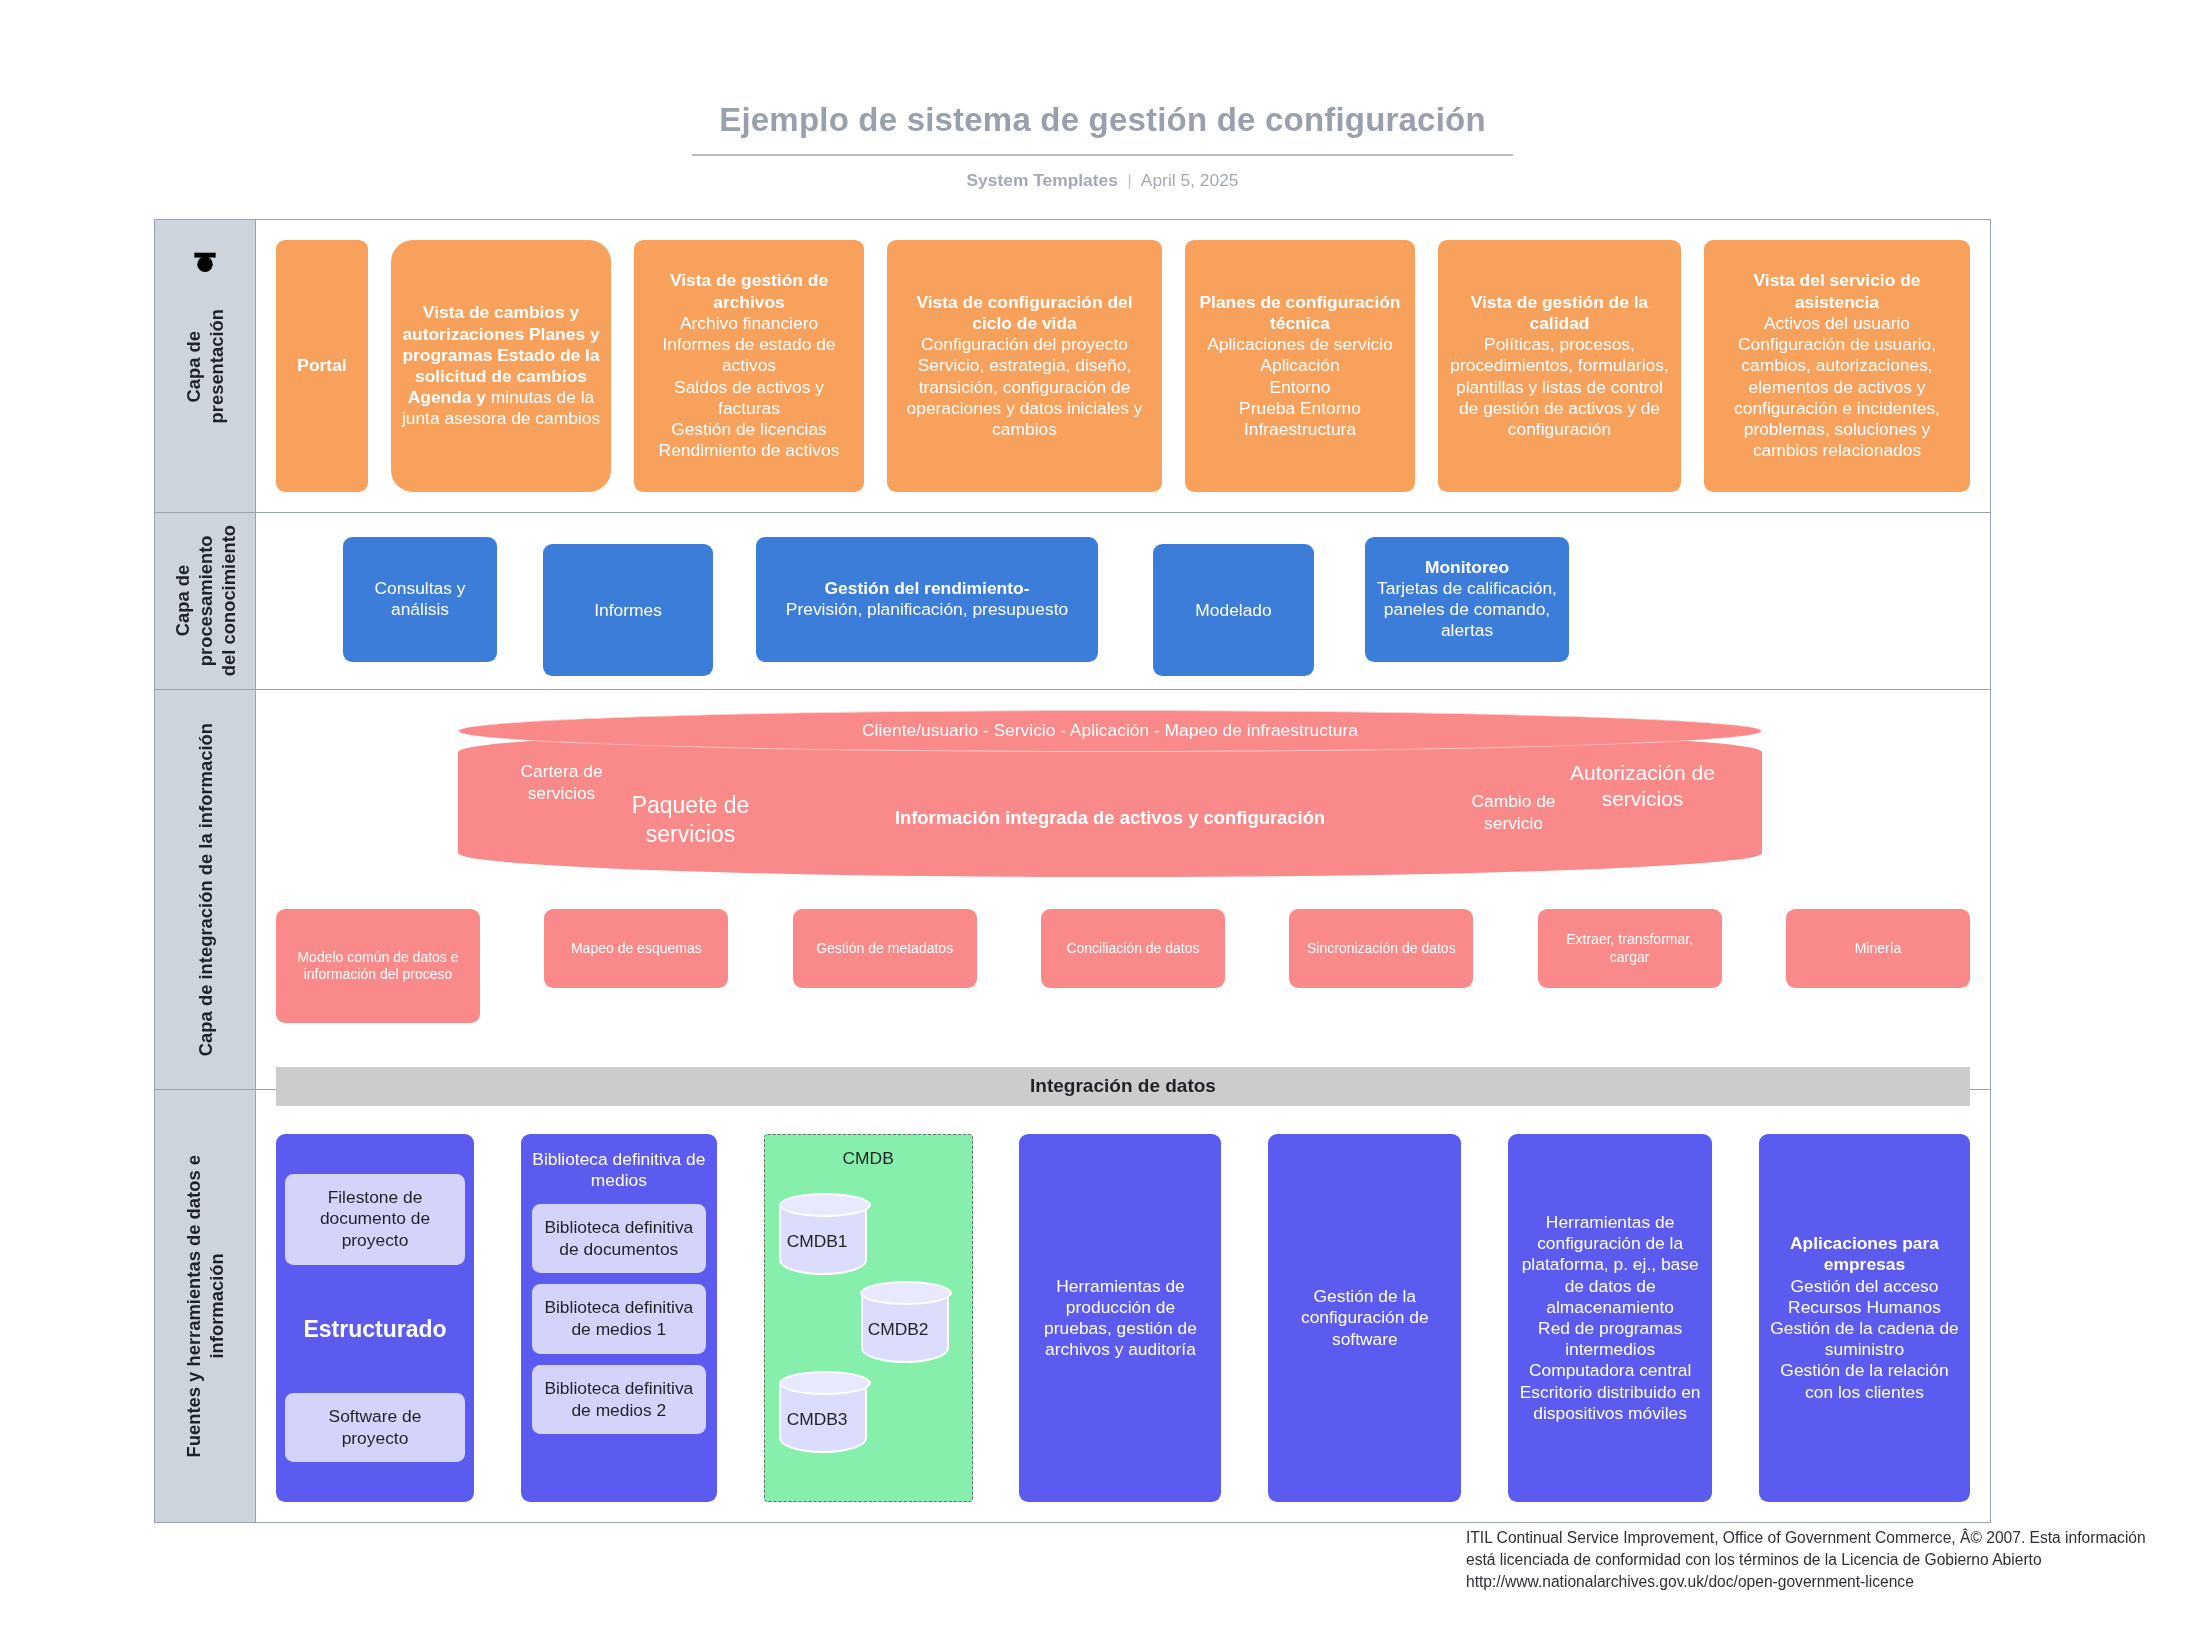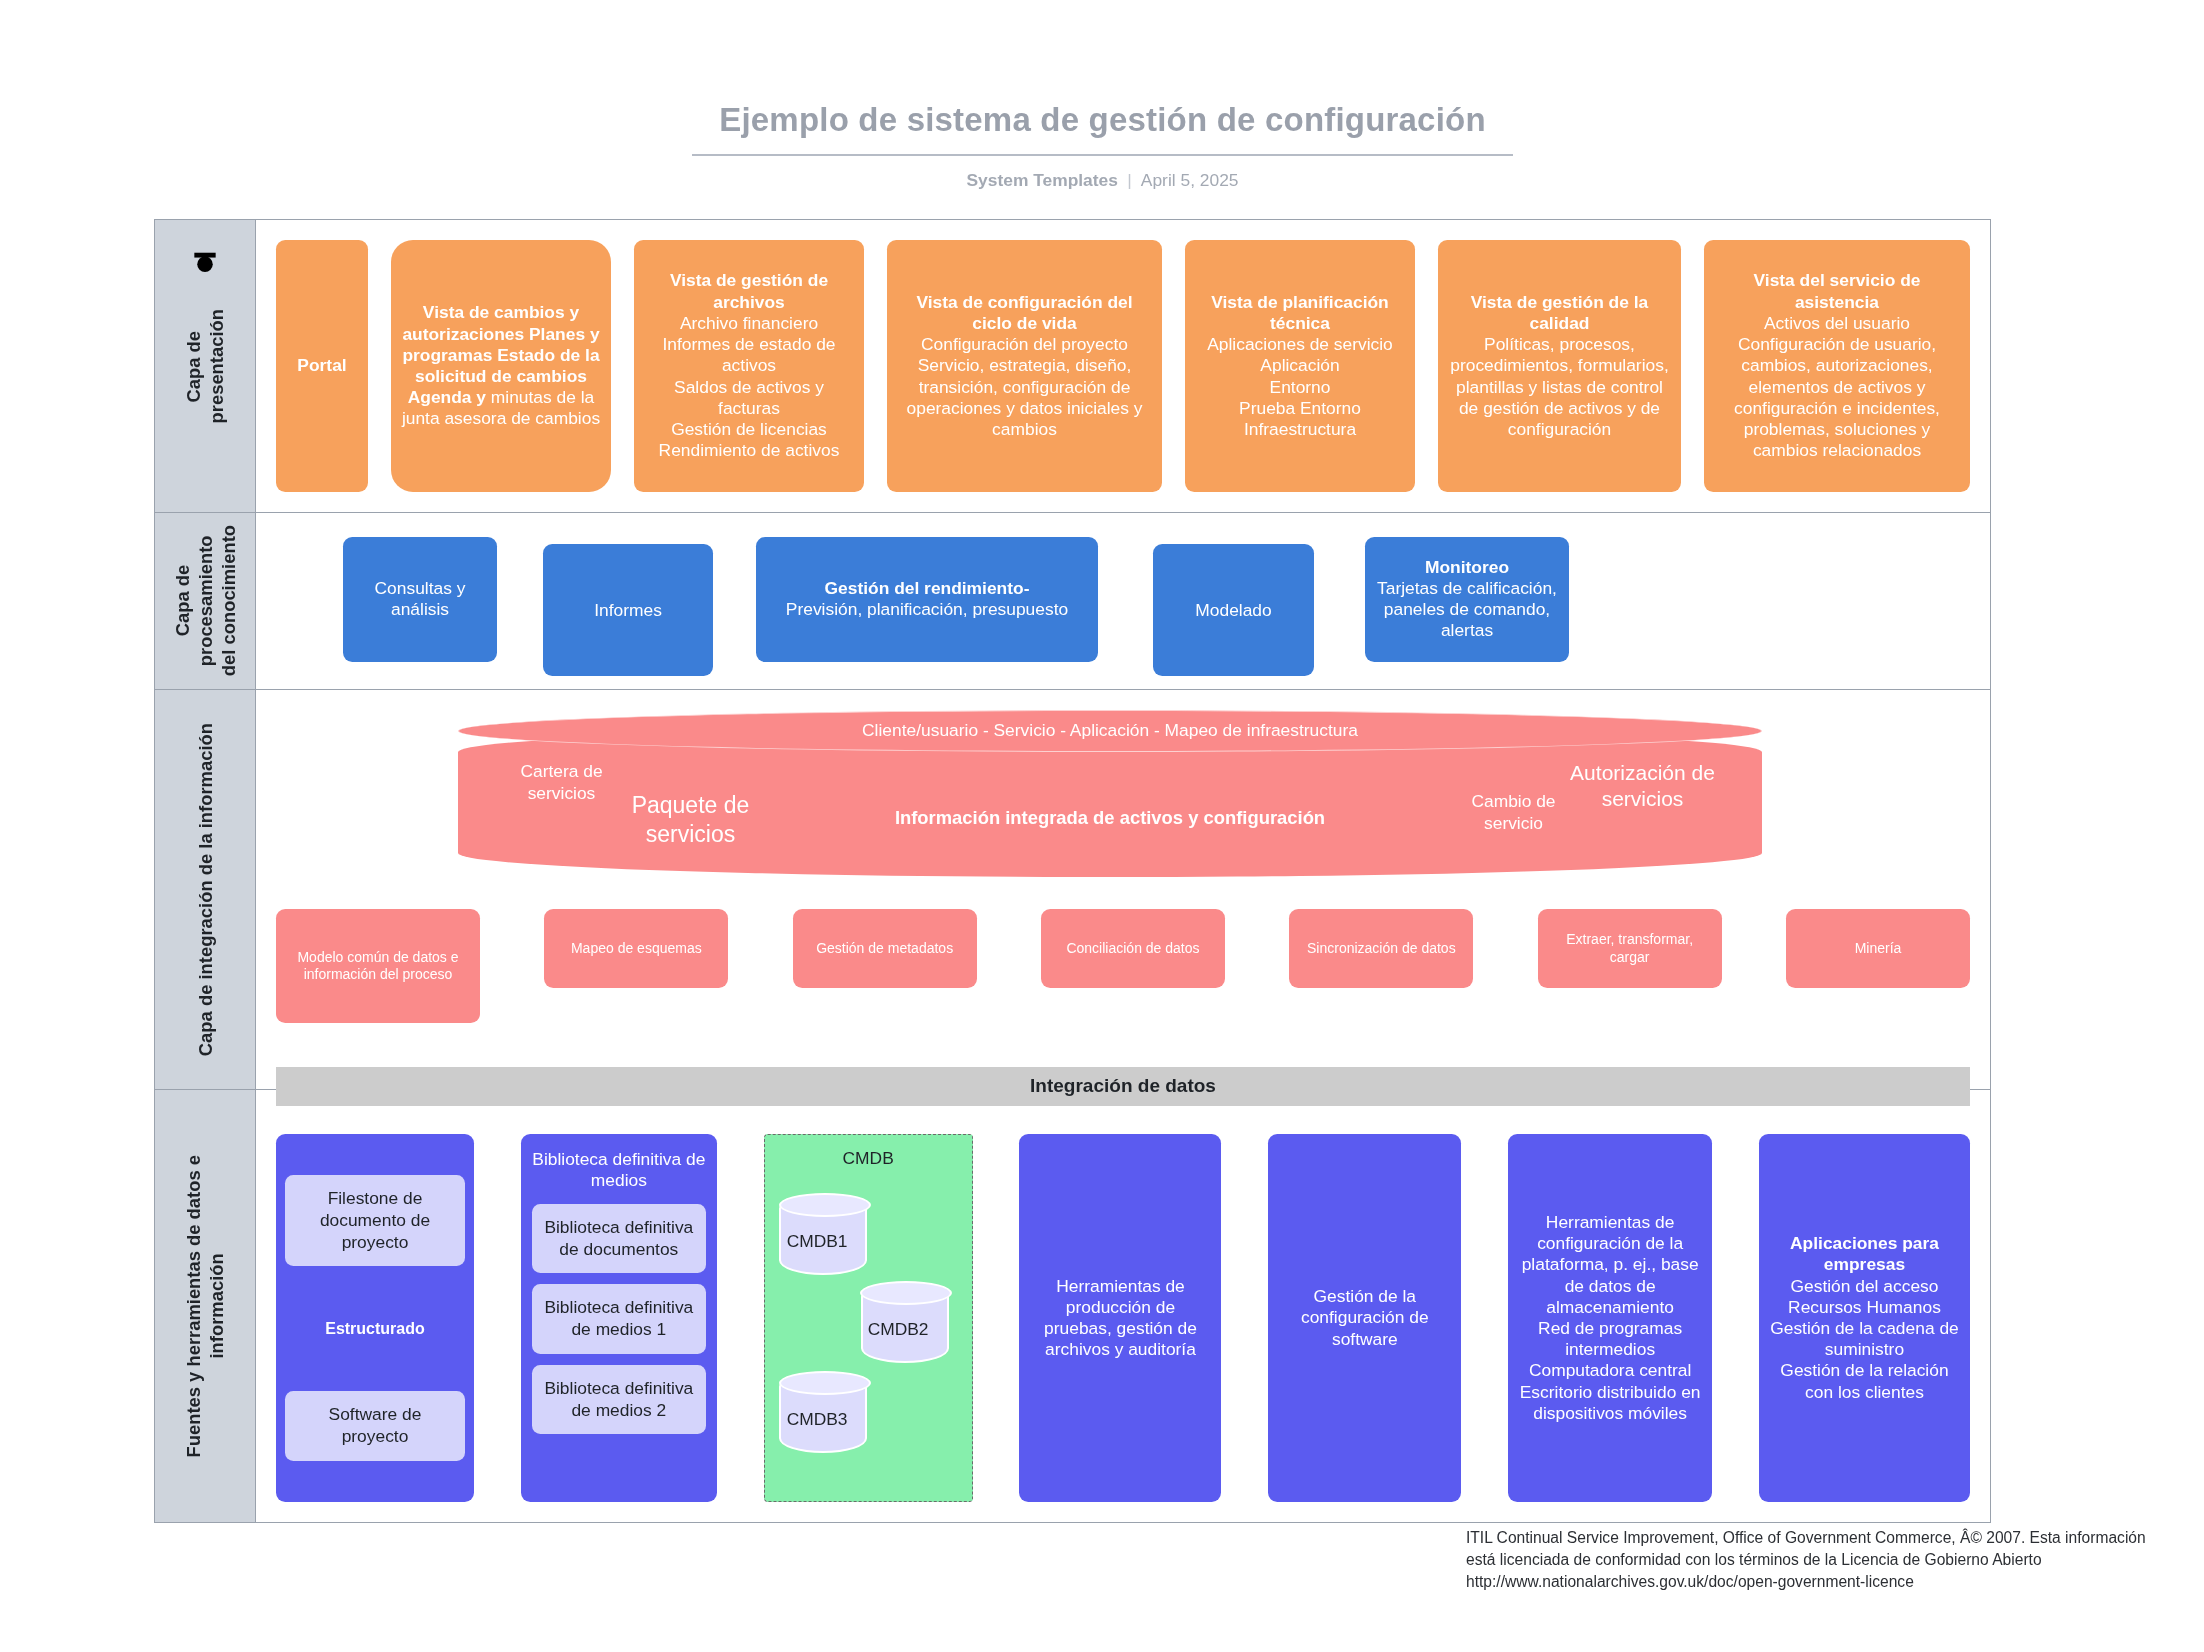--- a/index.html
+++ b/index.html
@@ -157,21 +157,21 @@
   .s5 { width: 193px; }
   .s6 { width: 204px; }
   .s7 { width: 211px; }
   .inner-box {
     background: #d4d4fb; color: #1f2328; border-radius: 8.3px;
     padding: 13px 9.2px; width: 100%; text-align: center;
     font-size: 17.4px; line-height: 1.25;
   }
   .s1 .inner-box { width: 180px; }
   .s2 .inner-box { margin-top: 11px; }
-  .struct-label { font-weight: bold; font-size: 16px; color: #fff; }
+  .struct-label { font-weight: bold; font-size: 23px; color: #fff; }
   .s2-title { font-size: 17.4px; line-height: 1.22; margin-bottom: 1.8px; }
 
   .cmdb-col {
     width: 209px; background: #86efac; border: 1.8px dashed #6b6b6b;
     border-radius: 3.7px; padding: 13px 9.2px; position: relative;
   }
   .cmdb-title { text-align: center; font-size: 17.4px; color: #1f2328; }
   .db {
     position: absolute; width: 88px; height: 81px;
     background: #dcdcfc; border: 2.8px solid #fff;
@@ -238,21 +238,21 @@
 Saldos de activos y facturas
 Gestión de licencias
 Rendimiento de activos</span>
         </div>
         <div class="card orange b-lifecyc">
           <span class="hd">Vista de configuración del ciclo de vida</span>
           <span class="bd" style="white-space:pre-line">Configuración del proyecto
 Servicio, estrategia, diseño, transición, configuración de operaciones y datos iniciales y cambios</span>
         </div>
         <div class="card orange b-tech">
-          <span class="hd">Vista de planificación técnica</span>
+          <span class="hd">Planes de configuración técnica</span>
           <span class="bd" style="white-space:pre-line">Aplicaciones de servicio
 Aplicación
 Entorno
 Prueba Entorno
 Infraestructura</span>
         </div>
         <div class="card orange b-quality">
           <span class="hd">Vista de gestión de la calidad</span>
           <span class="bd" style="white-space:pre-line">Políticas, procesos, procedimientos, formularios, plantillas y listas de control de gestión de activos y de configuración</span>
         </div>

